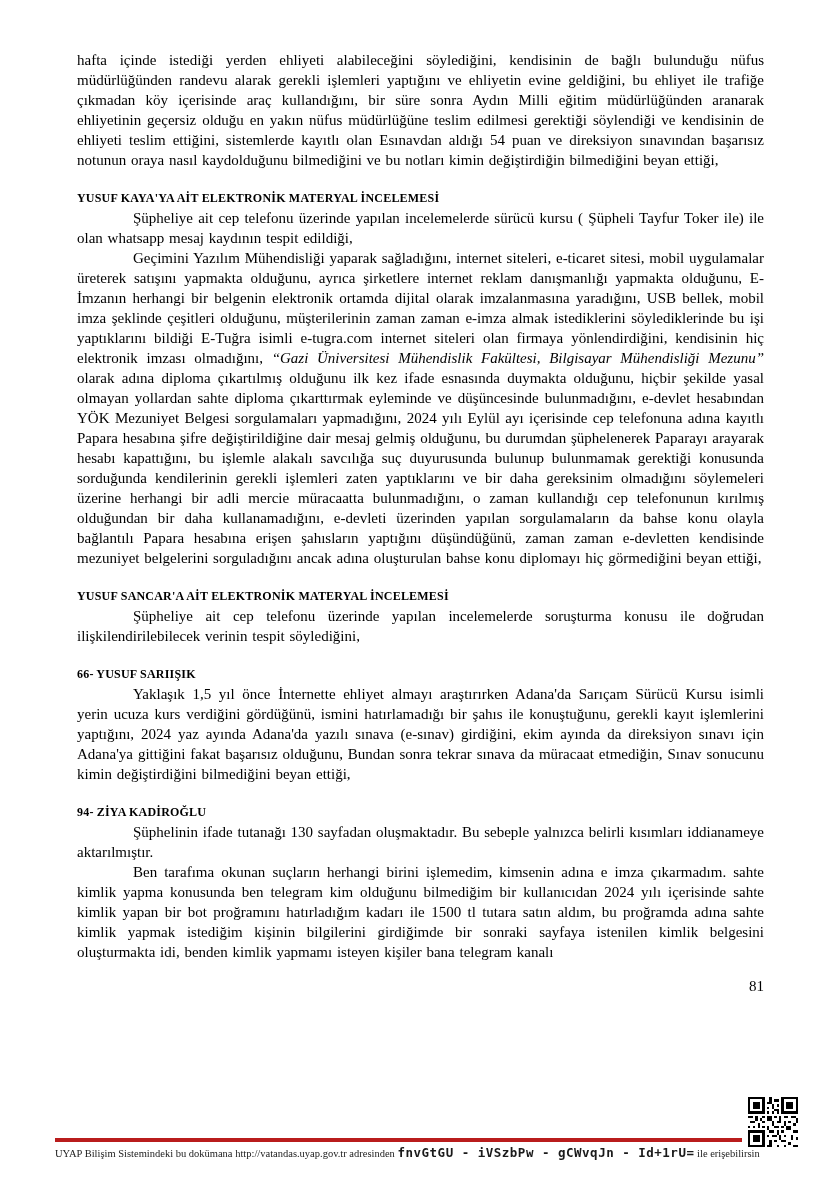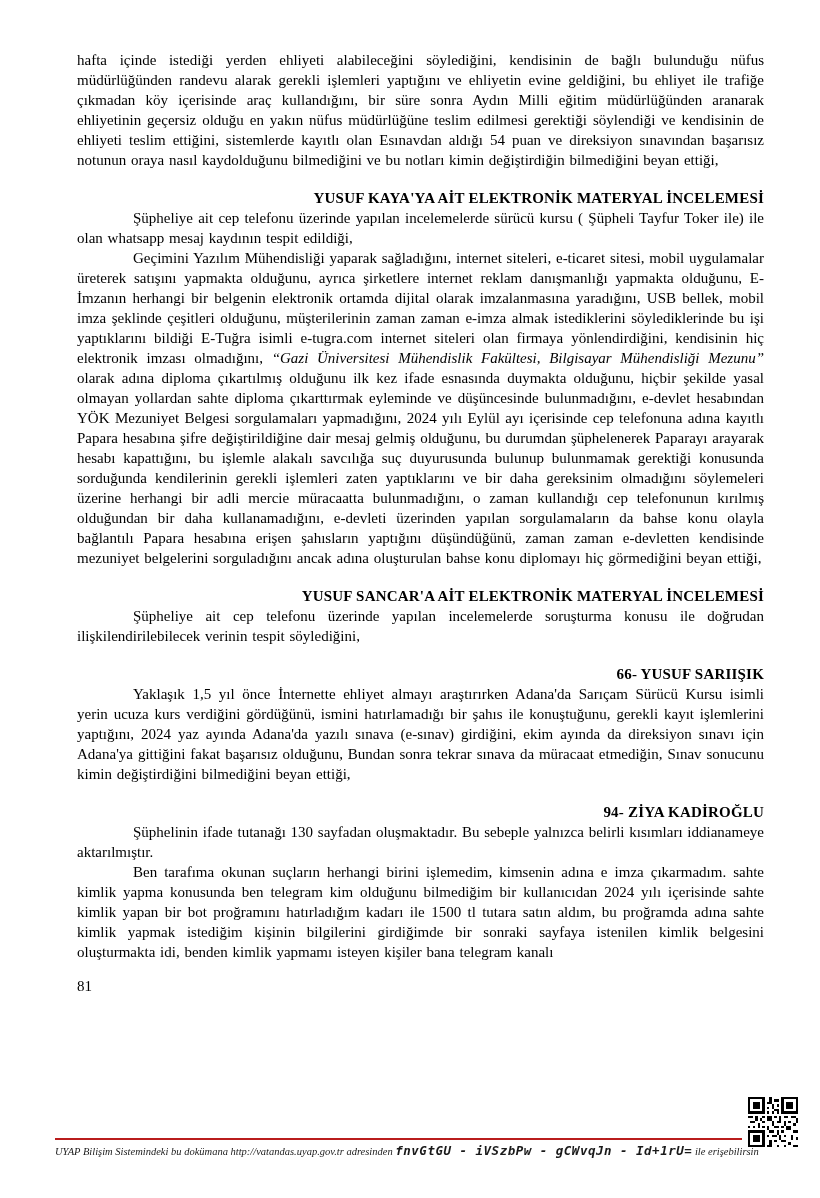--- a/index.html
+++ b/index.html
@@ -15,44 +15,43 @@
   .para{
     font-size:15px;
     line-height:20px;
     margin:0;
     text-align:justify;
     word-spacing:1px;
   }
   .para.ind{text-indent:56px;}
   .para.italic{}
   .heading{
-    font-size:15px;
+    font-size:12px;
     line-height:20px;
     font-weight:bold;
     margin:18px 0 0 0;
-    text-align:right;
+    text-align:left;
     letter-spacing:0.2px;
   }
   .inline-italic{font-style:italic;}
   .pagenum{
     margin-top:14px;
-    text-align:left;
+    text-align:right;
     font-size:15px;
     line-height:20px;
   }
   .footer{
     position:absolute;
     left:55px;top:1138px;
     width:687px;
-    border-top:2px solid #b91c1c;
+    border-top:4px solid #b91c1c;
     padding-top:3px;
     font-size:10.5px;
     white-space:nowrap;
     color:#1a1a1a;
-    font-style:italic;
   }
   .footer .code{
     font-family:"DejaVu Sans Mono", monospace;
     font-size:12.5px;
     font-weight:bold;
     letter-spacing:0.5px;
   }
   .qr{
     position:absolute;
     left:748px;top:1097px;

